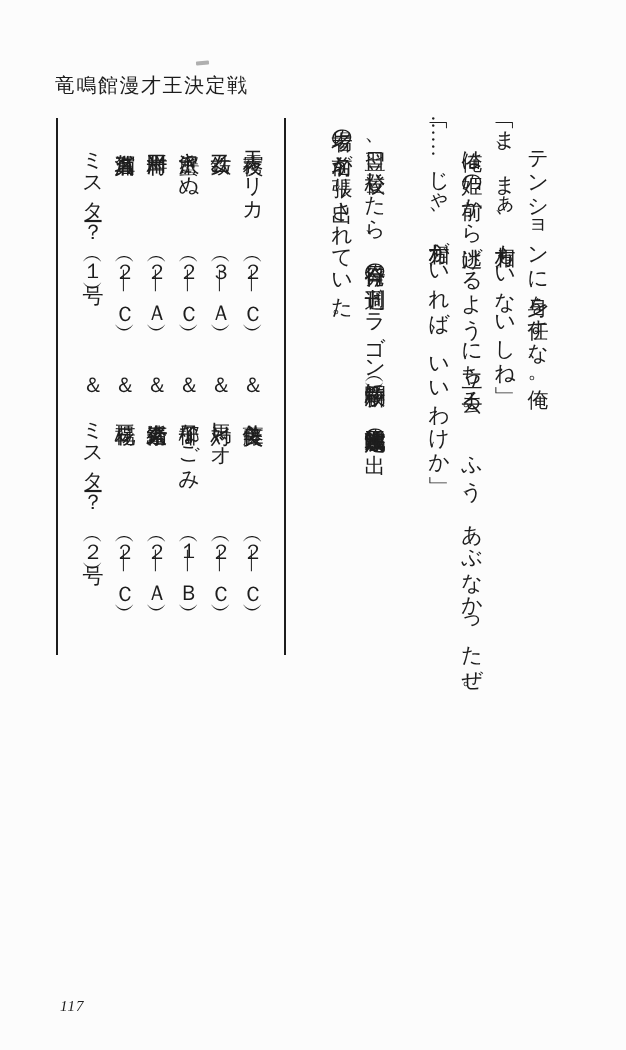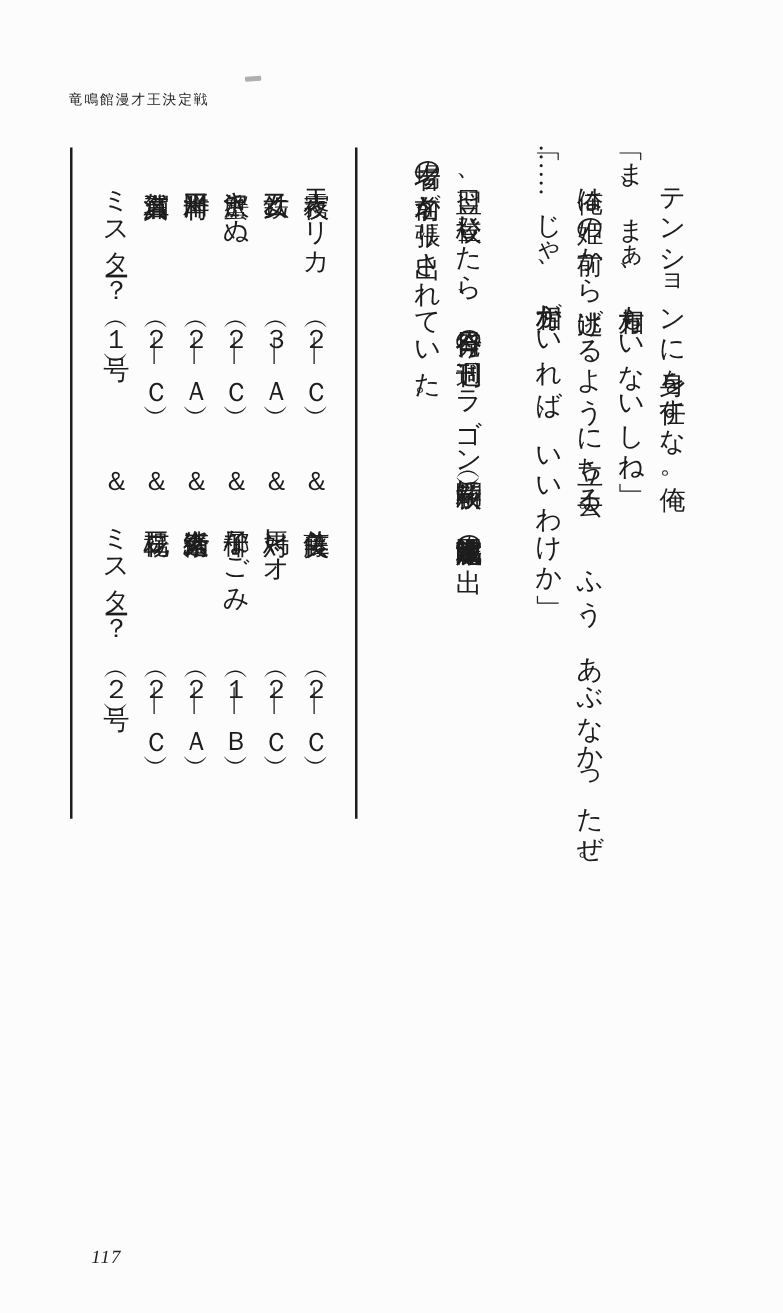--- a/index.html
+++ b/index.html
@@ -6,29 +6,29 @@
   body{
     width:626px;height:1050px;
     background:#fcfcfc;
     color:#1d1d1d;
     font-family:"Liberation Serif","DejaVu Serif",serif;
     position:relative;
     overflow:hidden;
   }
   .running-header{
     position:absolute;top:72px;left:55px;
-    font-size:11px;letter-spacing:1.5px;font-family:Liberation Mono, monospace;
+    font-size:20px;letter-spacing:1.5px;font-family:Liberation Mono, monospace;
   }
   .artifact{
     position:absolute;top:61px;left:196px;
     width:13px;height:4px;background:#6f6f6f;opacity:.55;
     transform:rotate(-4deg);border-radius:1px;
   }
   .page-number{
-    position:absolute;top:998px;left:73px;
+    position:absolute;top:998px;left:60px;
     font-size:15px;font-style:italic;letter-spacing:1px;
   }
   
   .body-text{
     position:absolute;top:115px;right:72px;height:880px;
     writing-mode:vertical-rl;
     text-orientation:mixed;
     font-size:21px;
   }
   .body-text p{

